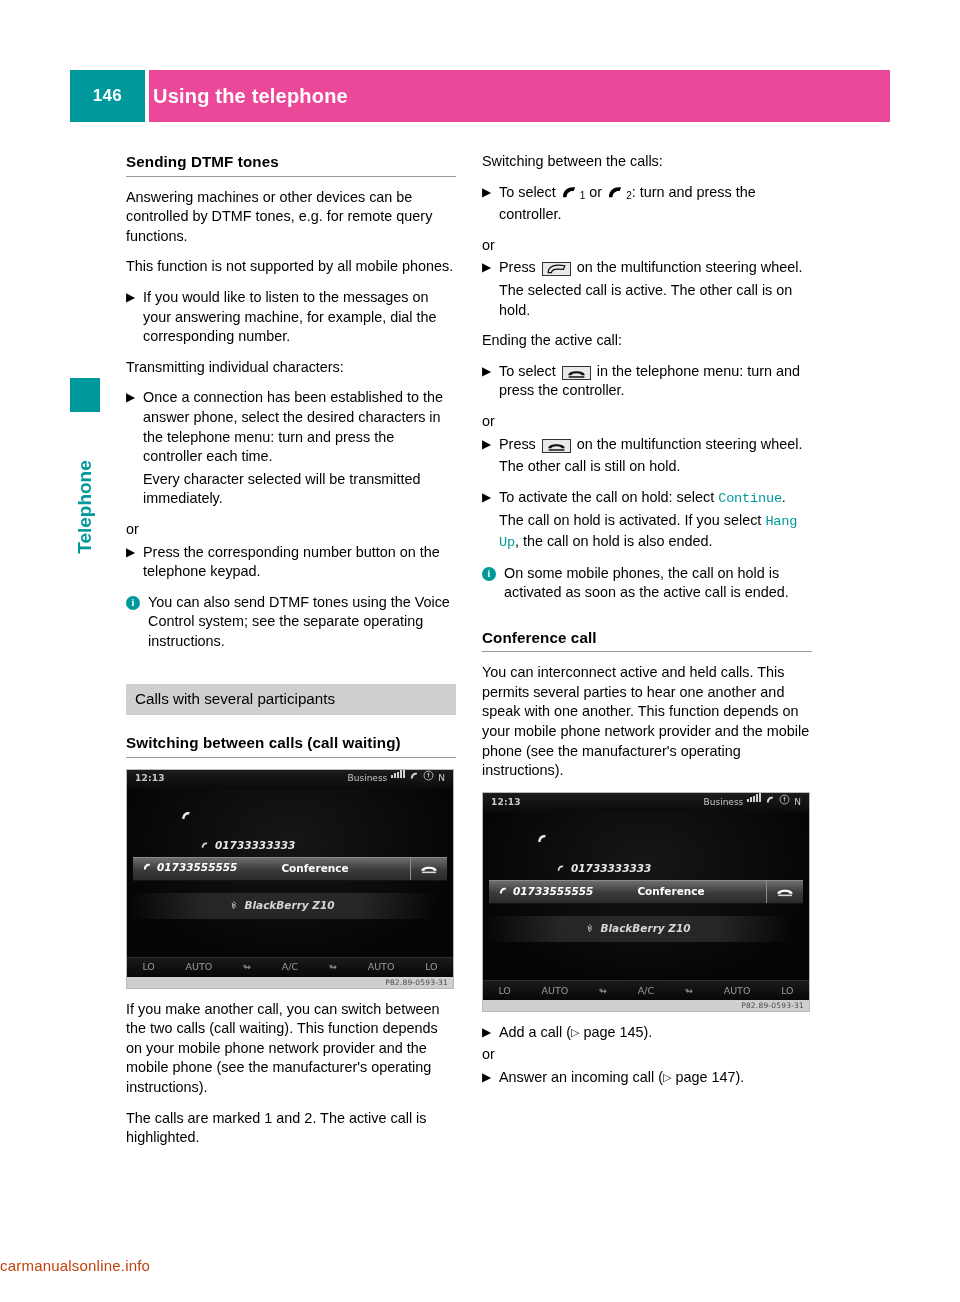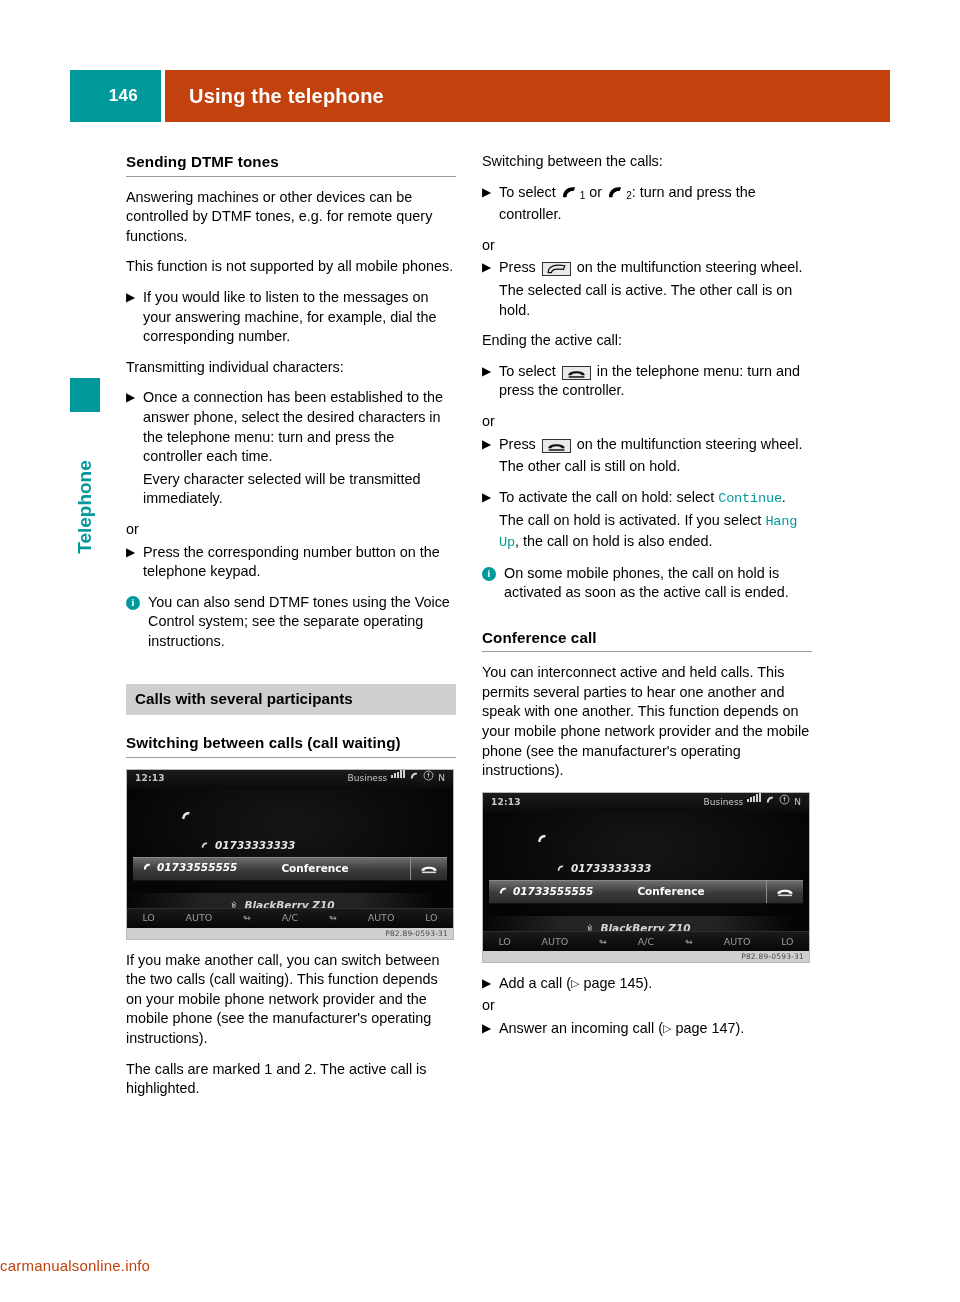--- a/index.html
+++ b/index.html
@@ -29,33 +29,32 @@
   .header-pagenum {
     width: 75px;
     background: #00999b;
     color: #ffffff;
     display: flex;
     align-items: center;
     justify-content: center;
     font-size: 17px;
     font-weight: bold;
     letter-spacing: 0.3px;
-    padding-left: 16px;
   }
   .header-gap {
     width: 4px;
     background: #ffffff;
   }
   .header-title {
     flex: 1;
-    background: #c2410c;
+    background: #ec4899;
     color: #ffffff;
     display: flex;
     align-items: center;
-    padding-left: 24px;
+    padding-left: 4px;
     font-size: 20px;
     font-weight: bold;
     letter-spacing: 0.2px;
   }
 
   
   .side-tab {
     position: absolute;
     left: 70px;
     top: 378px;
@@ -125,21 +124,21 @@
     font-size: 12px;
     line-height: 19.6px;
   }
   .step-gap { margin-bottom: 11px; }
 
   
   .band {
     background: #cfcfcf;
     padding: 5px 9px 6px 9px;
     font-size: 15.2px;
-    font-weight: bold;
+    font-weight: normal;
     margin: 0 0 18px 0;
   }
 
   
   .note {
     position: relative;
     padding-left: 22px;
     margin: 11px 0 11px 0;
   }
   .note .info-icon {
@@ -201,21 +200,21 @@
   .shot {
     position: relative;
     width: 326px;
     margin: 0 0 11px 0;
     background: #000;
     border: 1px solid #b9b9b9;
   }
   .shot-inner {
     position: relative;
     width: 100%;
-    height: 169px;
+    height: 218px;
     background: #0c4a6e;
     overflow: hidden;
   }
   .shot-statusbar {
     position: absolute;
     top: 0; left: 0; right: 0;
     height: 19px;
     background: linear-gradient(#1c1c1c, #0a0a0a);
     border-bottom: 1px solid #2b2b2b;
     display: flex;

